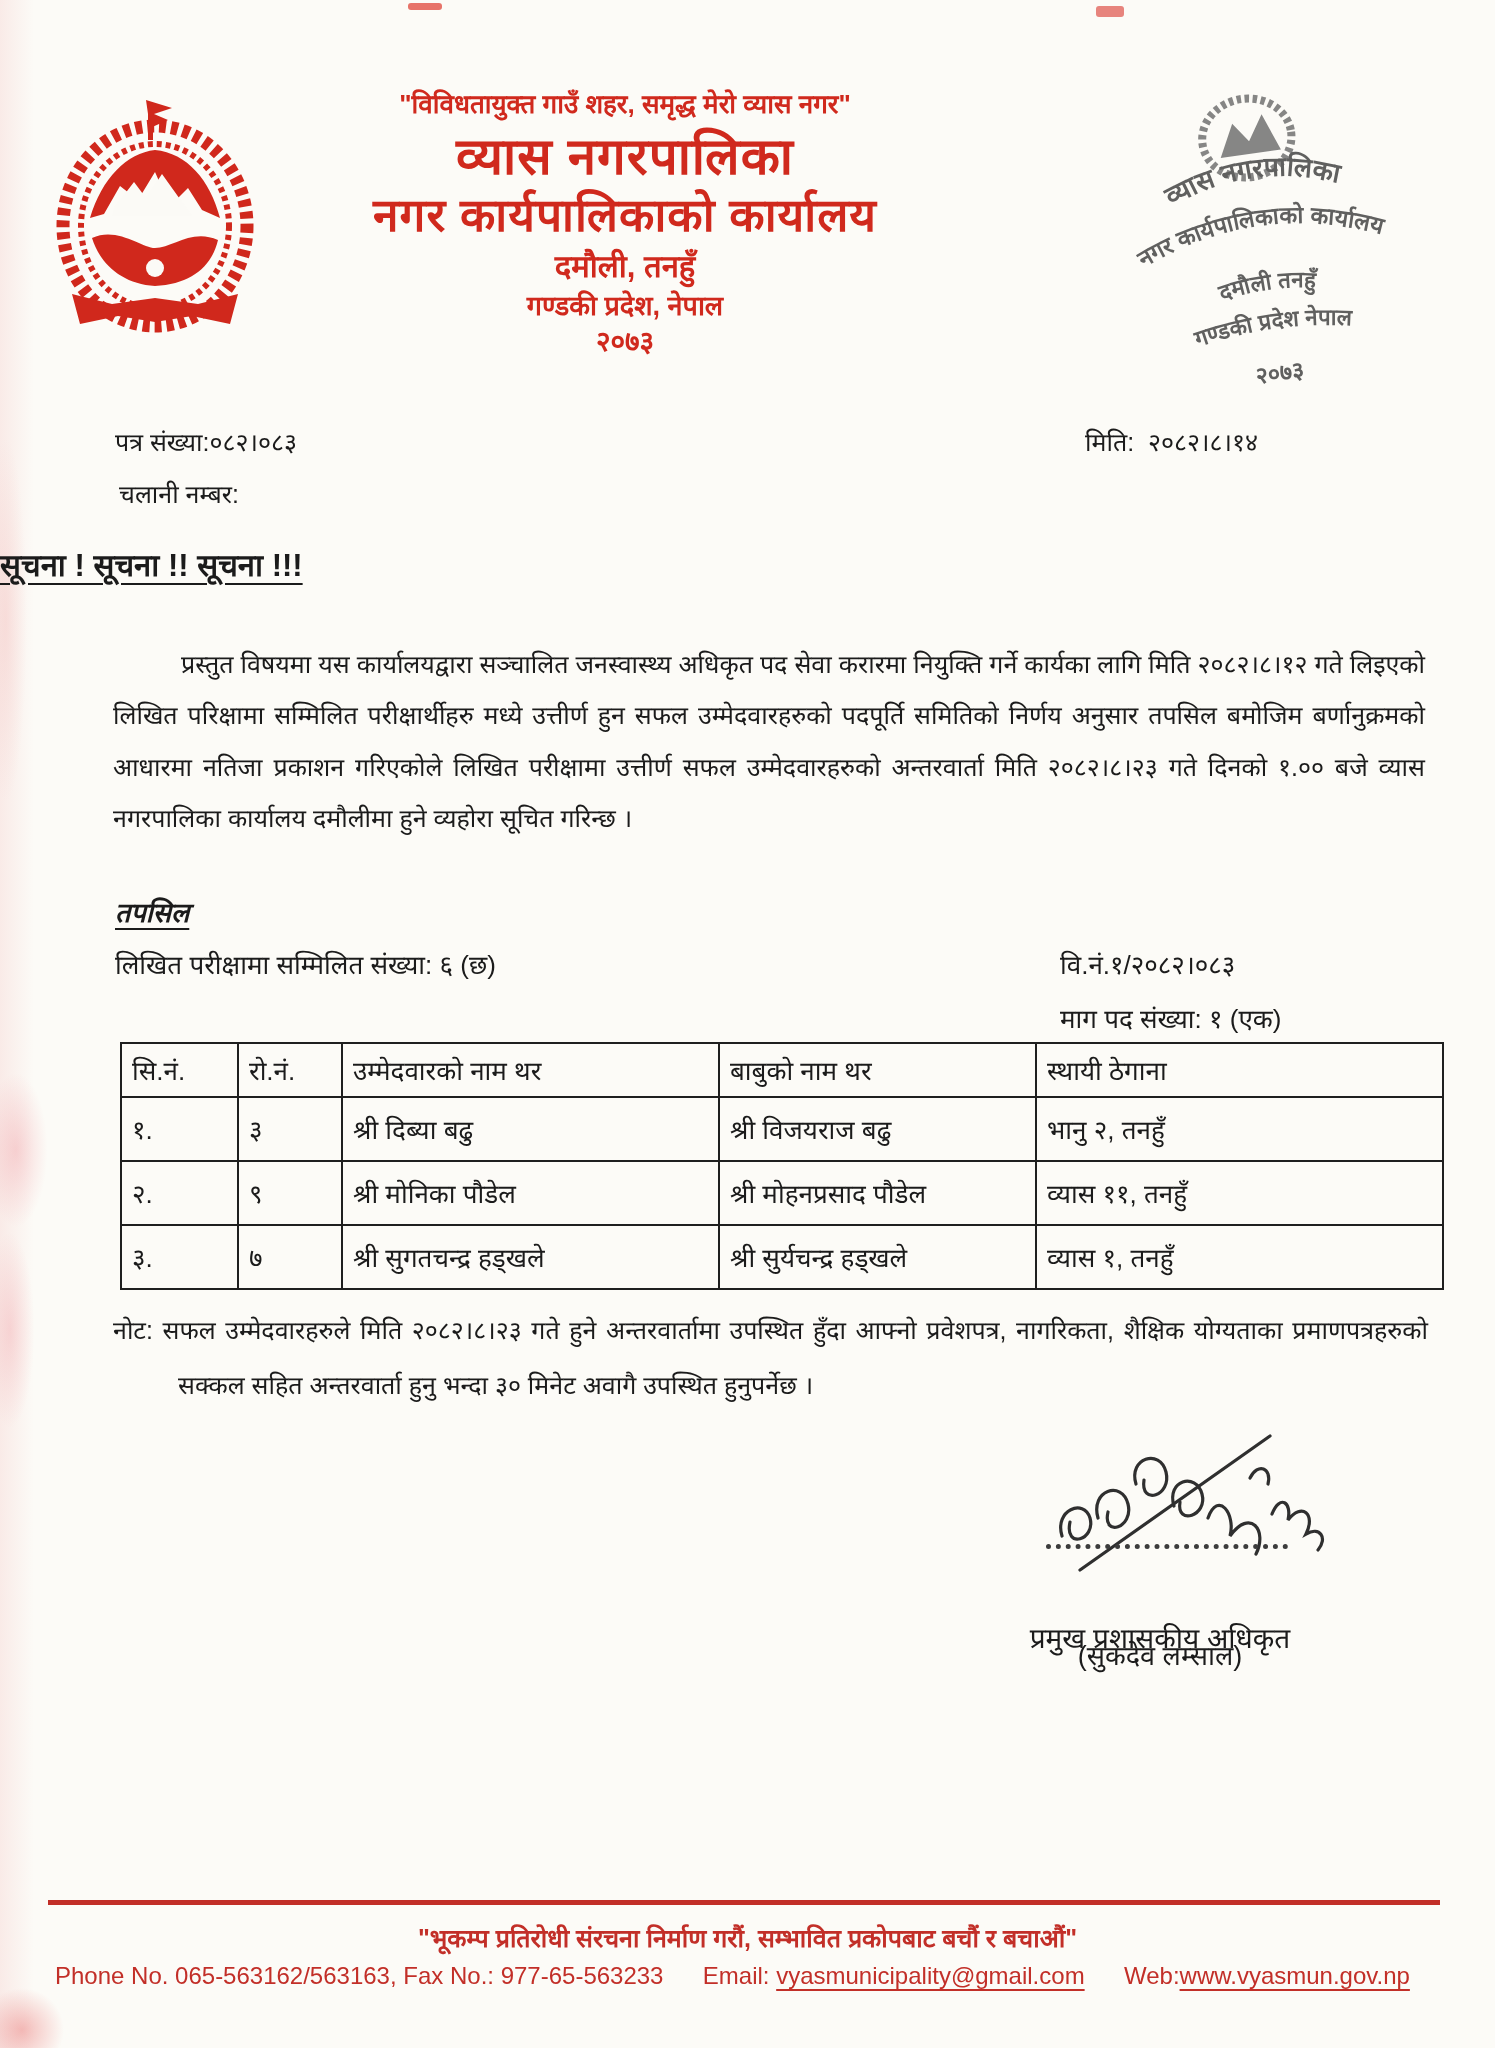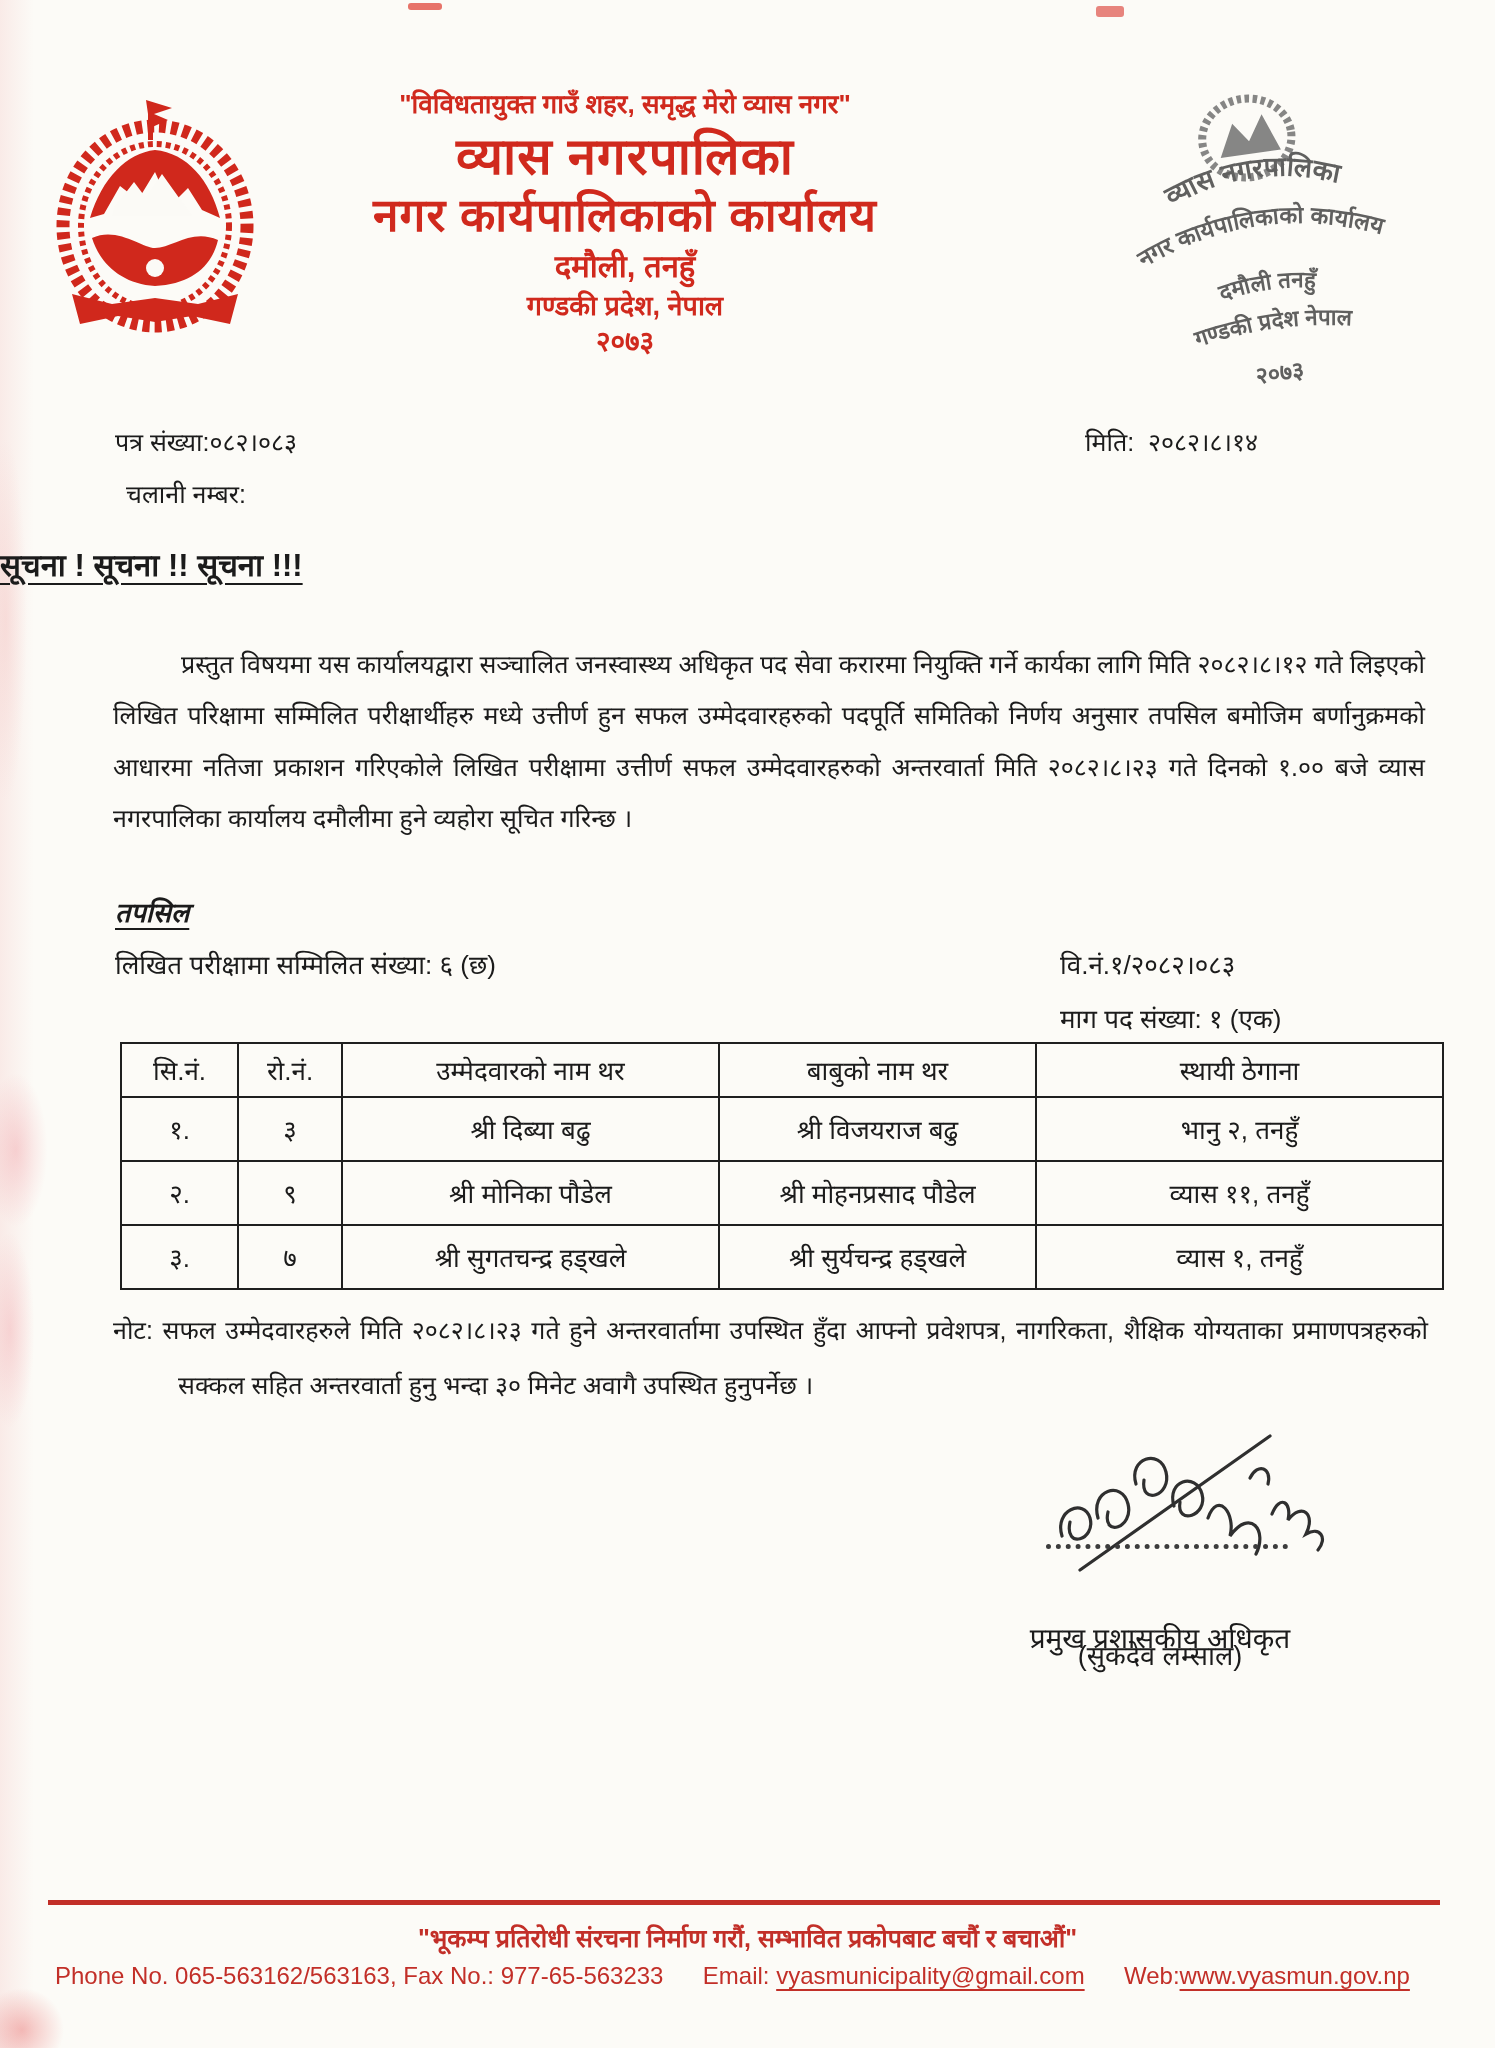--- a/index.html
+++ b/index.html
@@ -32,40 +32,40 @@
   .hdr-office{font-size:46px;font-weight:bold;color:#d0291d;margin:2px 0;letter-spacing:1px;}
   .hdr-addr{font-size:31px;font-weight:bold;color:#d0291d;margin-top:8px;}
   .hdr-prov{font-size:27px;font-weight:bold;color:#d0291d;margin-top:6px;}
   .hdr-year{font-size:28px;font-weight:bold;color:#d0291d;margin-top:4px;}
 
   .stamp{left:1100px;top:78px;width:322px;height:322px;transform:rotate(-8deg);opacity:.88;}
   .stamp text{fill:#4b4b4b;font-family:"Liberation Sans","DejaVu Sans",sans-serif;font-weight:bold;}
 
   .meta{font-size:25px;}
   .m-letterno{left:115px;top:424px;}
-  .m-chalani{left:126px;top:476px;}
+  .m-chalani{left:119px;top:476px;}
   .m-date{left:1085px;top:424px;}
 
   .notice-title{left:0;top:543px;width:1495px;font-size:31px;font-weight:bold;}
   .notice-title span{text-decoration:underline;text-underline-offset:7px;text-decoration-thickness:2px;}
 
   .body-para{left:113px;top:614px;width:1312px;font-size:25px;line-height:2.05;
              text-align:justify;text-indent:68px;}
 
   .tapasil-head{left:115px;top:893px;font-size:27px;font-weight:bold;
                 text-decoration:underline;text-underline-offset:6px;font-style:italic;}
   .d-left1{left:115px;top:946px;font-size:26px;}
   .d-left2{left:115px;top:1000px;font-size:26px;}
   .d-right1{left:1060px;top:946px;font-size:26px;}
   .d-right2{left:1060px;top:1000px;font-size:26px;}
 
   table.candidates{left:120px;top:1042px;width:1212px;position:absolute;
     border-collapse:collapse;font-size:26px;table-layout:fixed;}
   table.candidates th,table.candidates td{
-    border:2px solid #1f1f1f;padding:4px 10px;font-weight:normal;text-align:center;
+    border:2px solid #1f1f1f;padding:4px 10px;font-weight:normal;text-align:left;
     overflow:hidden;white-space:nowrap;}
   table.candidates th{height:44px;}
   table.candidates td{height:54px;}
   .c1{width:95px;text-align:center;}
   .c2{width:82px;text-align:center;margin-top:14px;}
   .c3{width:355px;}
   .c4{width:295px;}
   .c5{width:385px;}
   td.c1,td.c2{text-align:center;}
   th.c4{text-align:center;}

